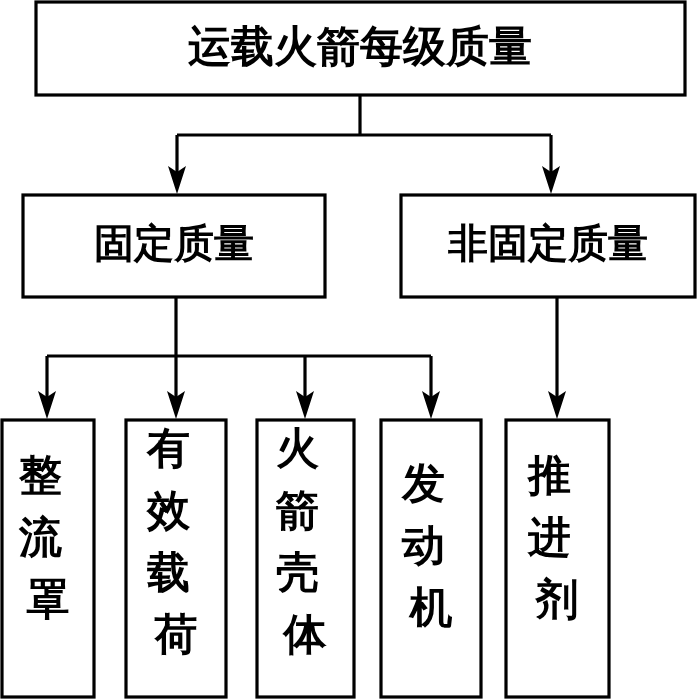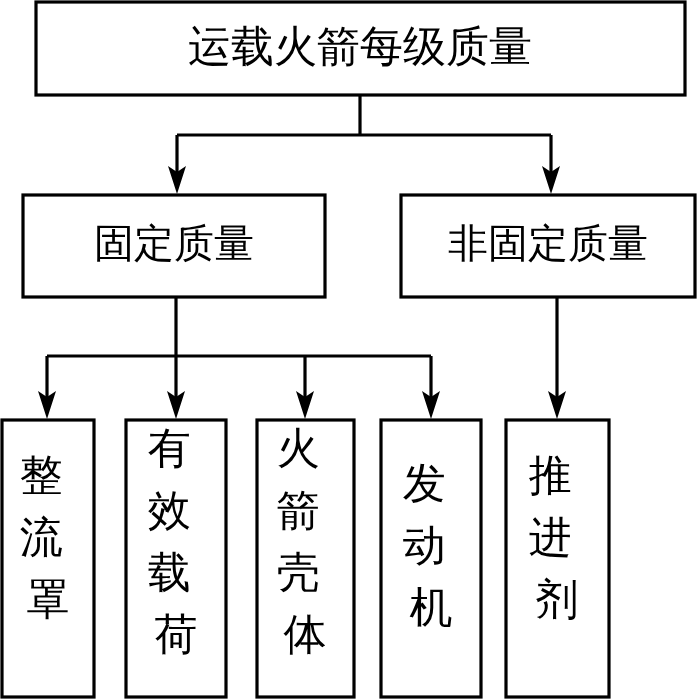--- a/index.html
+++ b/index.html
@@ -11,20 +11,21 @@
     width: 700px;
     height: 700px;
     overflow: hidden;
     font-family: "DejaVu Sans", "Liberation Sans", sans-serif;
   }
   #diagram-root {
     position: relative;
     width: 700px;
     height: 700px;
     background: #ffffff;
+    font-weight: bold;
   }
   svg.diagram-canvas {
     position: absolute;
     left: 0;
     top: 0;
     width: 700px;
     height: 700px;
     display: block;
   }
   .node-box {

